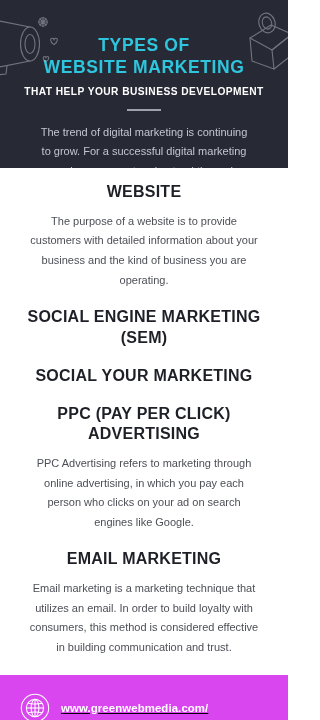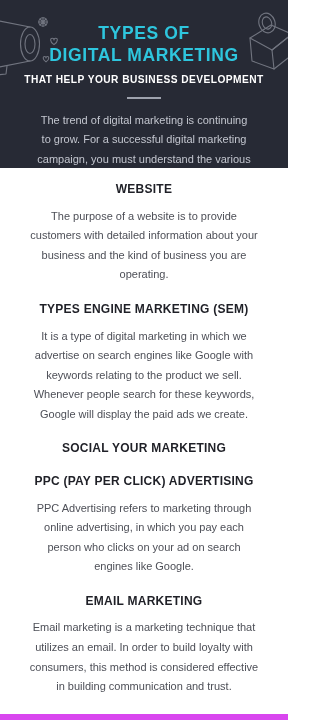--- a/index.html
+++ b/index.html
@@ -21,21 +21,21 @@
     display: flex;
     flex-direction: column;
   }
 
   
   .header {
     position: relative;
     background: #272a35;
     height: 168px;
     box-sizing: border-box;
-    padding: 22px 18px 10px 18px;
+    padding: 34px 18px 10px 18px;
     text-align: center;
     overflow: hidden;
     flex: 0 0 auto;
   }
   .deco {
     position: absolute;
     opacity: 0.55;
   }
   .deco-left  { left: -14px; top: 14px; }
   .deco-right { right: -6px; top: 12px; }
@@ -79,21 +79,21 @@
     padding: 14px 0 0 0;
     box-sizing: border-box;
   }
   .section {
     text-align: center;
     padding: 0 22px;
     margin-bottom: 17px;
   }
   .section-title {
     color: #1f2027;
-    font-size: 12px;
+    font-size: 16px;
     font-weight: bold;
     letter-spacing: 0.25px;
     line-height: 1.3;
     margin: 0 0 9px 0;
   }
   .section-body {
     color: #4d4f57;
     font-size: 11px;
     line-height: 1.78;
     margin: 2px auto;
@@ -150,36 +150,35 @@
       <svg width="58" height="58" viewBox="0 0 58 58" fill="none" stroke="#aeb2bd" stroke-width="1.1" stroke-linecap="round" stroke-linejoin="round">
         <path d="M14 26 L35 13 L56 22 L36 38 Z"></path>
         <path d="M14 26 L16 49 L38 57 L36 38"></path>
         <path d="M36 38 L56 22 L57 42 L38 57"></path>
         <ellipse cx="31" cy="11" rx="8" ry="10" transform="rotate(-18 31 11)"></ellipse>
         <ellipse cx="31" cy="11" rx="4.6" ry="6.2" transform="rotate(-18 31 11)"></ellipse>
       </svg>
     </span>
 
     <h1 class="title-line">TYPES OF</h1>
-    <h1 class="title-line">DIGITAL MARKETING</h1>
+    <h1 class="title-line">WEBSITE MARKETING</h1>
     <div class="subtitle">THAT HELP YOUR BUSINESS DEVELOPMENT</div>
     <hr class="divider">
     <p class="intro">The trend of digital marketing is continuing to grow. For a successful digital marketing campaign, you must understand the various types of digital marketing strategies. How do digital marketing strategies differ? here's the review:</p>
   </div>
 
   <div class="content">
 
     <div class="section">
       <h2 class="section-title">WEBSITE</h2>
       <p class="section-body">The purpose of a website is to provide customers with detailed information about your business and the kind of business you are operating.</p>
     </div>
 
     <div class="section">
-      <h2 class="section-title">TYPES ENGINE MARKETING (SEM)</h2>
-      <p class="section-body">It is a type of digital marketing in which we advertise on search engines like Google with keywords relating to the product we sell. Whenever people search for these keywords, Google will display the paid ads we create.</p>
+      <h2 class="section-title">SOCIAL ENGINE MARKETING (SEM)</h2>
     </div>
 
     <div class="section">
       <h2 class="section-title">SOCIAL YOUR MARKETING</h2>
     </div>
 
     <div class="section">
       <h2 class="section-title">PPC (PAY PER CLICK) ADVERTISING</h2>
       <p class="section-body">PPC Advertising refers to marketing through online advertising, in which you pay each person who clicks on your ad on search engines like Google.</p>
     </div>

